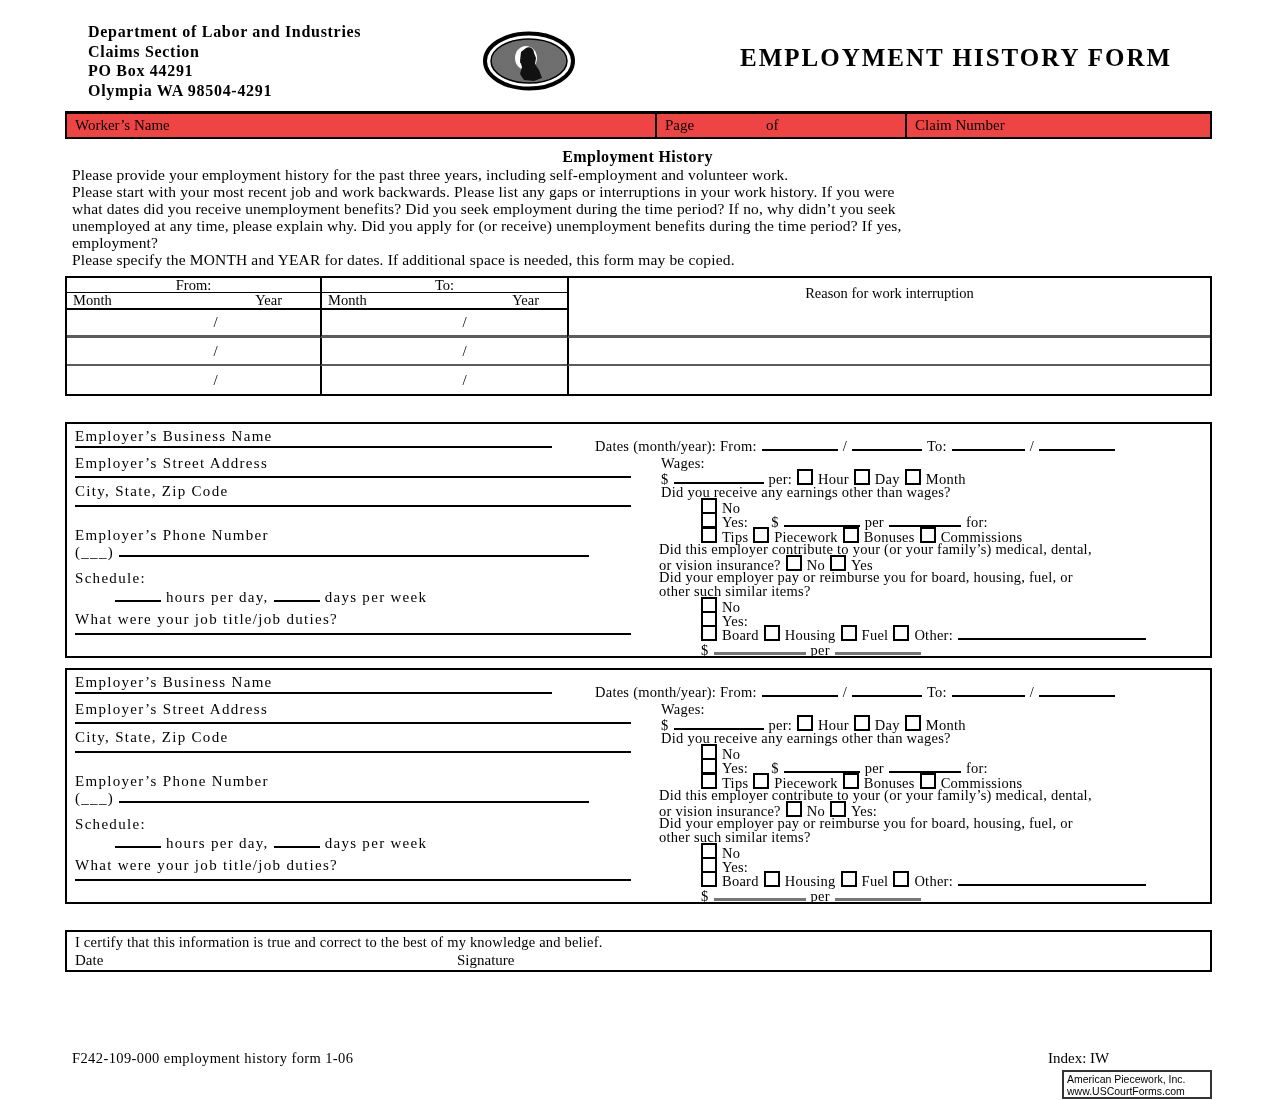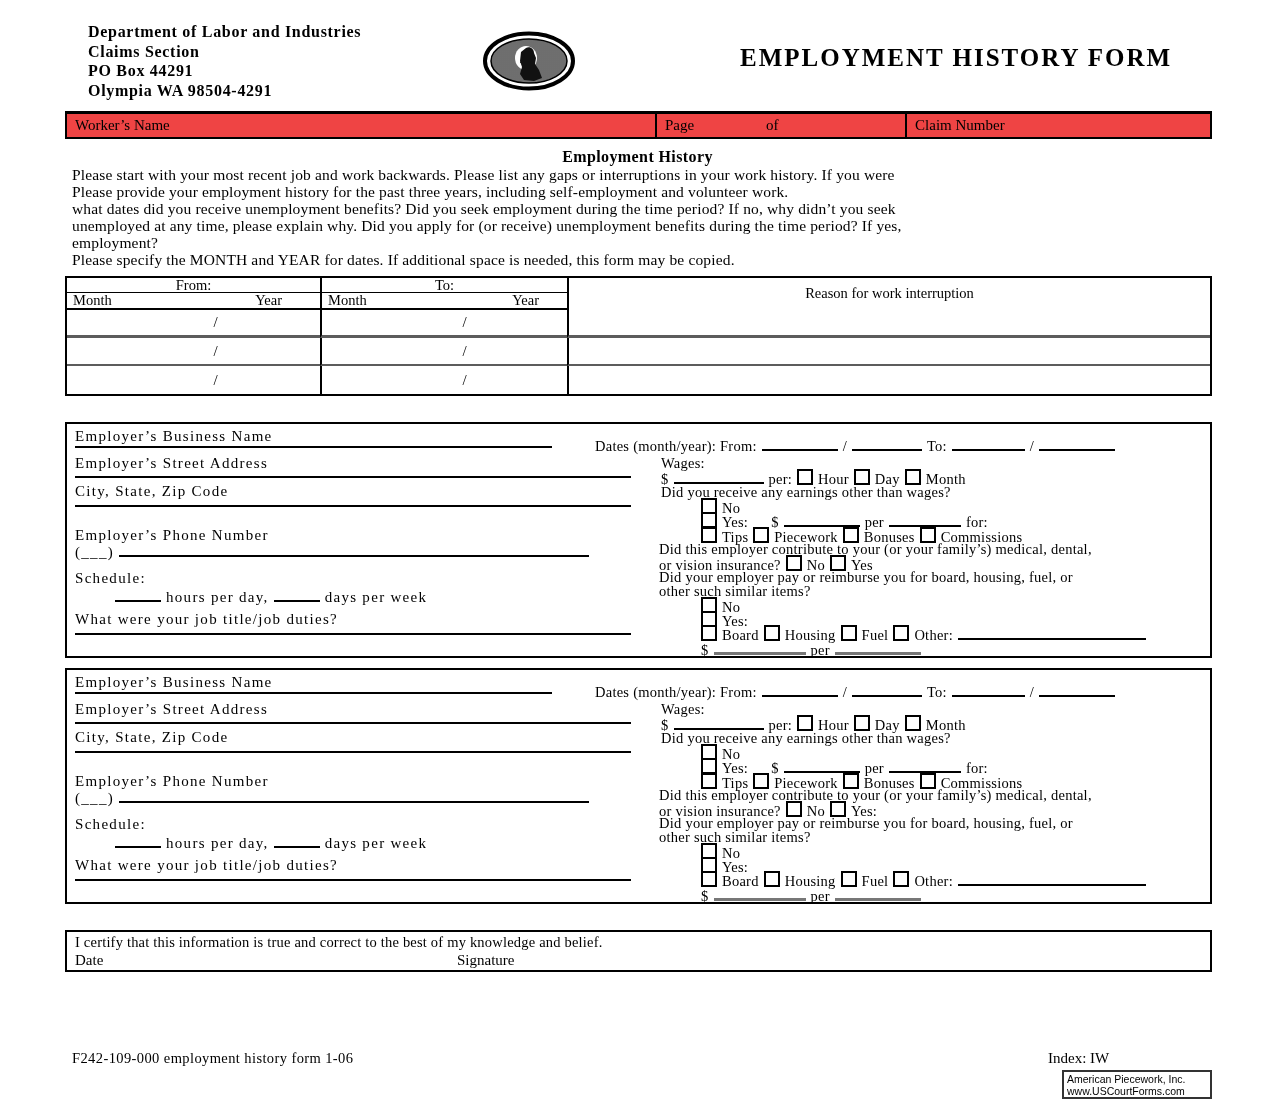--- a/index.html
+++ b/index.html
@@ -95,22 +95,22 @@
       <span>Page</span>
       <span style="margin-left:72px">of</span>
     </div>
     <div class="idcell c3">
       <span>Claim Number</span>
     </div>
   </div>
 
   <div class="abs eh-head">Employment History</div>
   <div class="instr">
+    <div>Please provide your employment history for the past three years, including self-employment and volunteer work.</div>
     <div>Please start with your most recent job and work backwards. Please list any gaps or interruptions in your work history.  If you were</div>
-    <div>Please provide your employment history for the past three years, including self-employment and volunteer work.</div>
     <div>what dates did you receive unemployment benefits?  Did you seek employment during the time period?  If no, why didn’t you seek</div>
     <div>unemployed at any time, please explain why.  Did you apply for (or receive) unemployment benefits during the time period? If yes,</div>
     <div>employment?</div>
     <div>Please specify the MONTH and YEAR for dates. If additional space is needed, this form may be copied.</div>
   </div>
 
   <div class="itable">
     <div class="tc center hb">
       <span>From:</span>
     </div>

